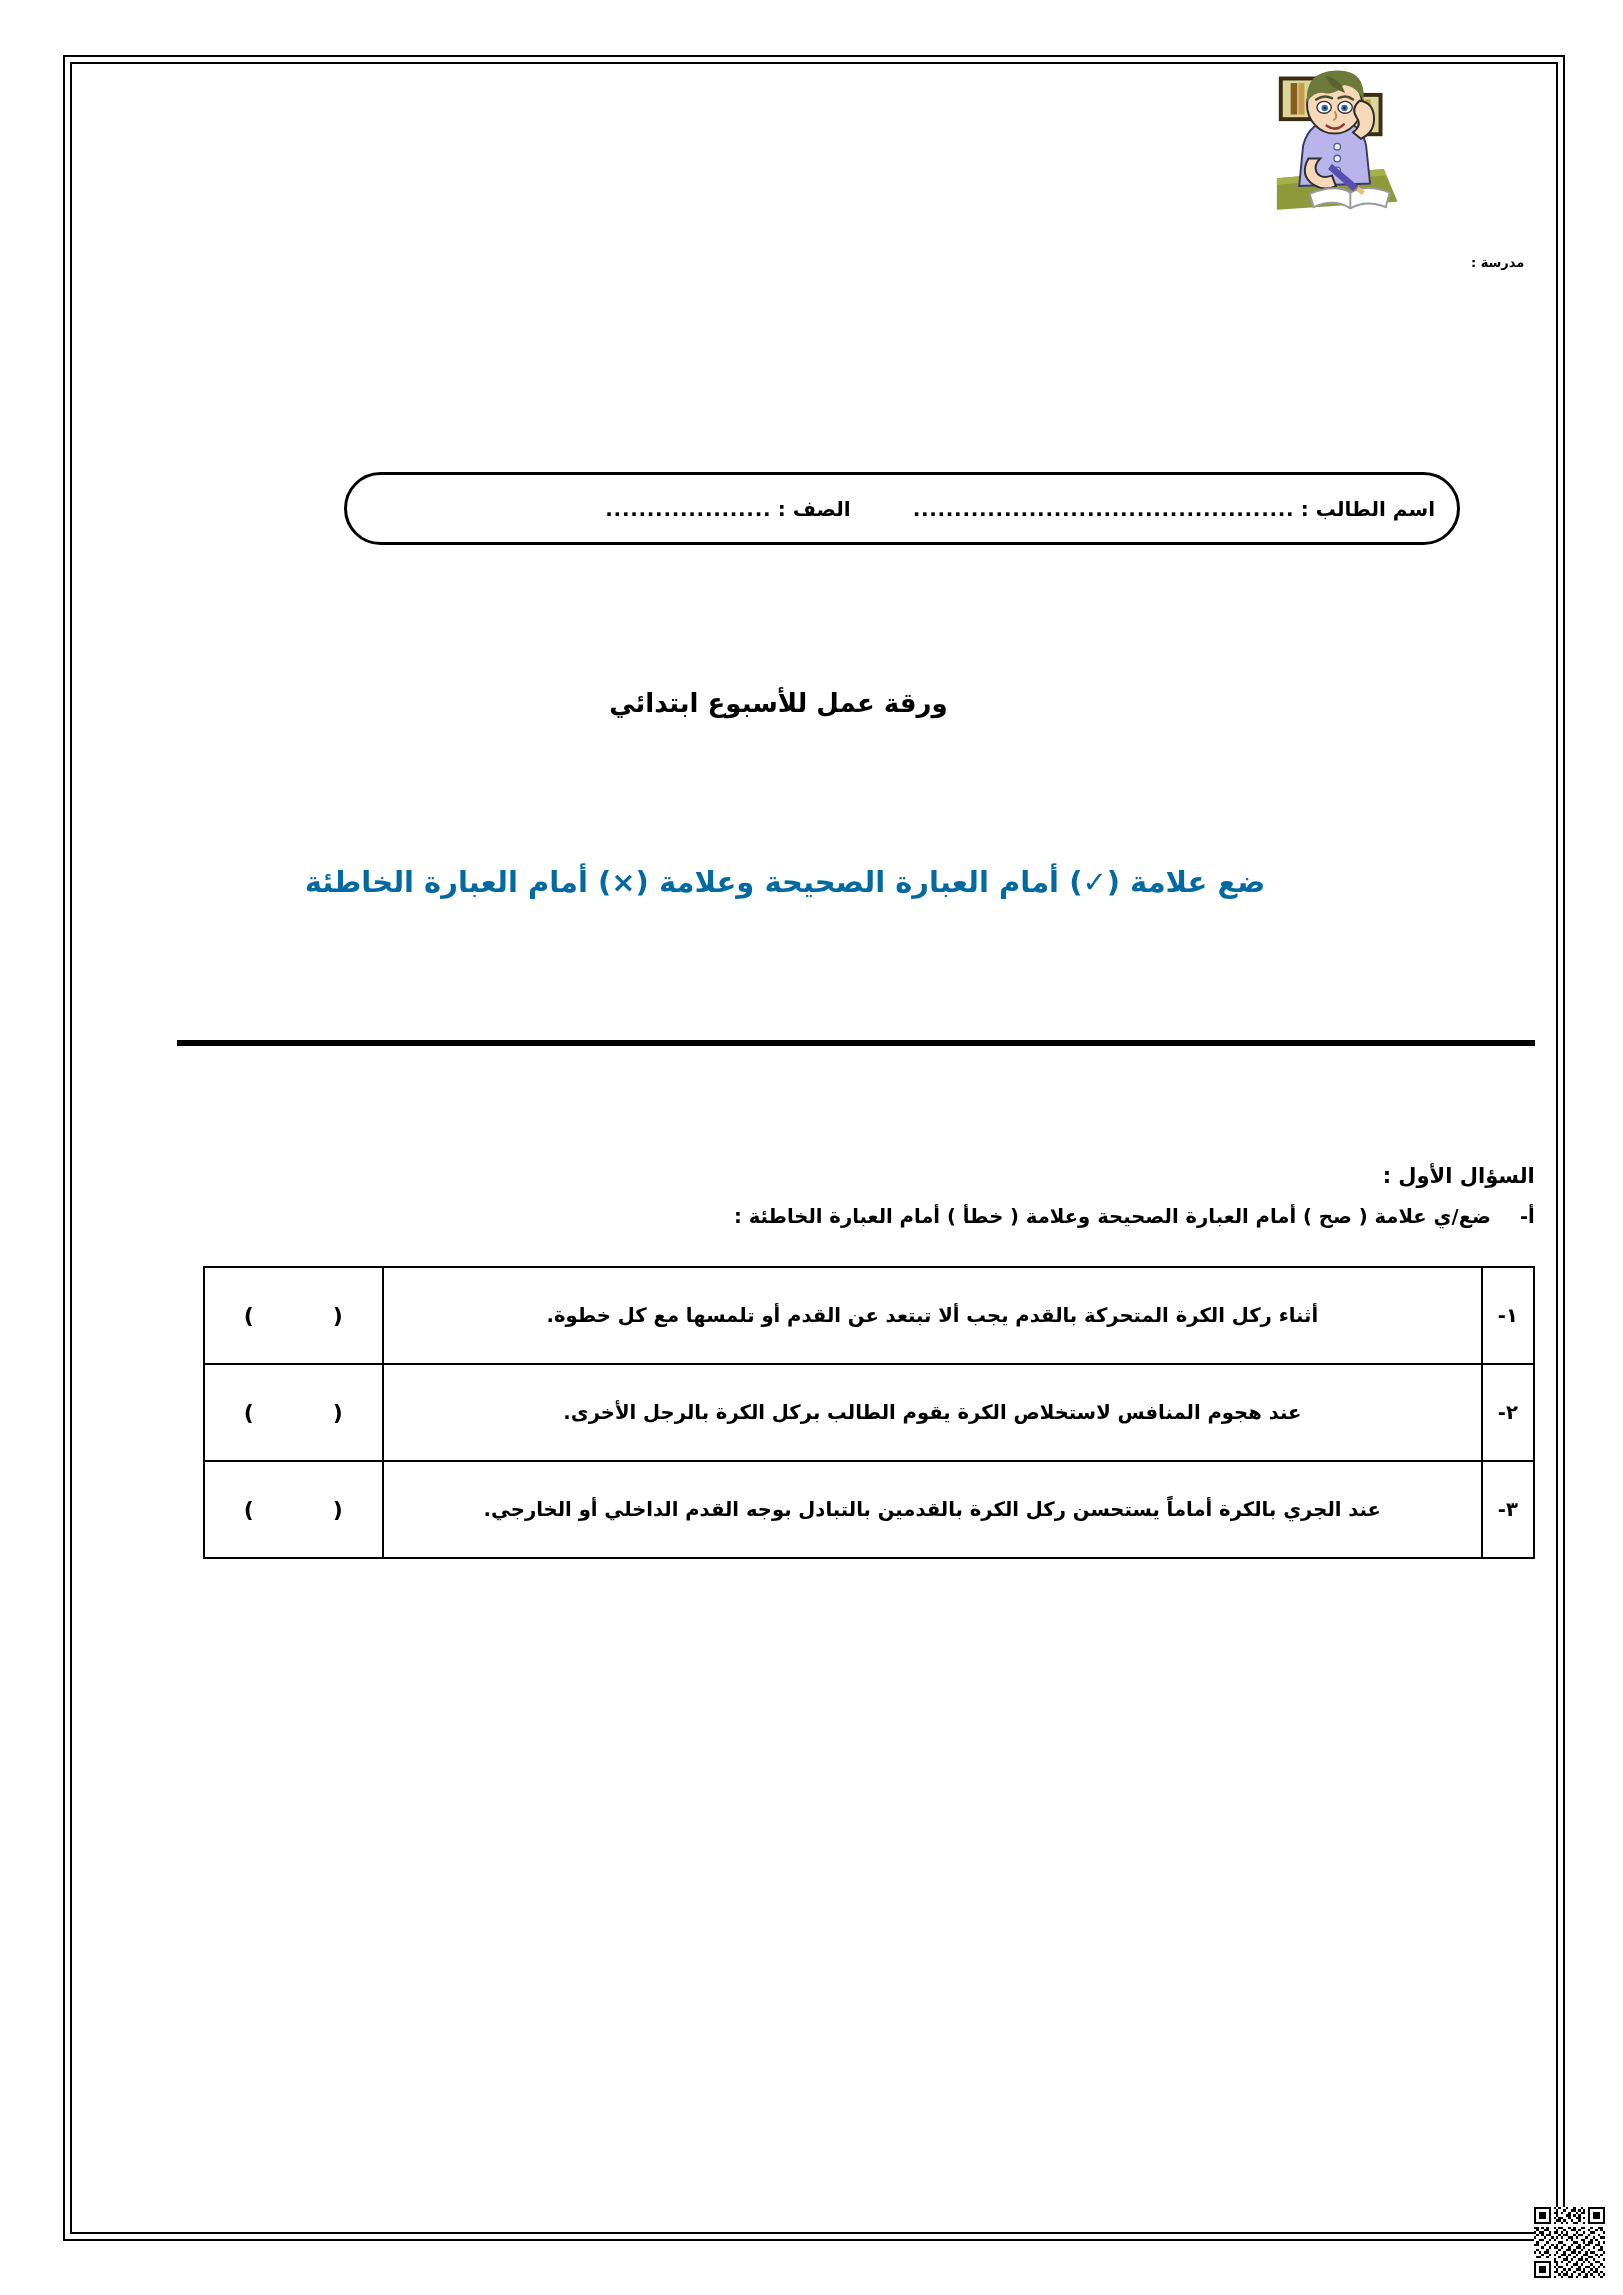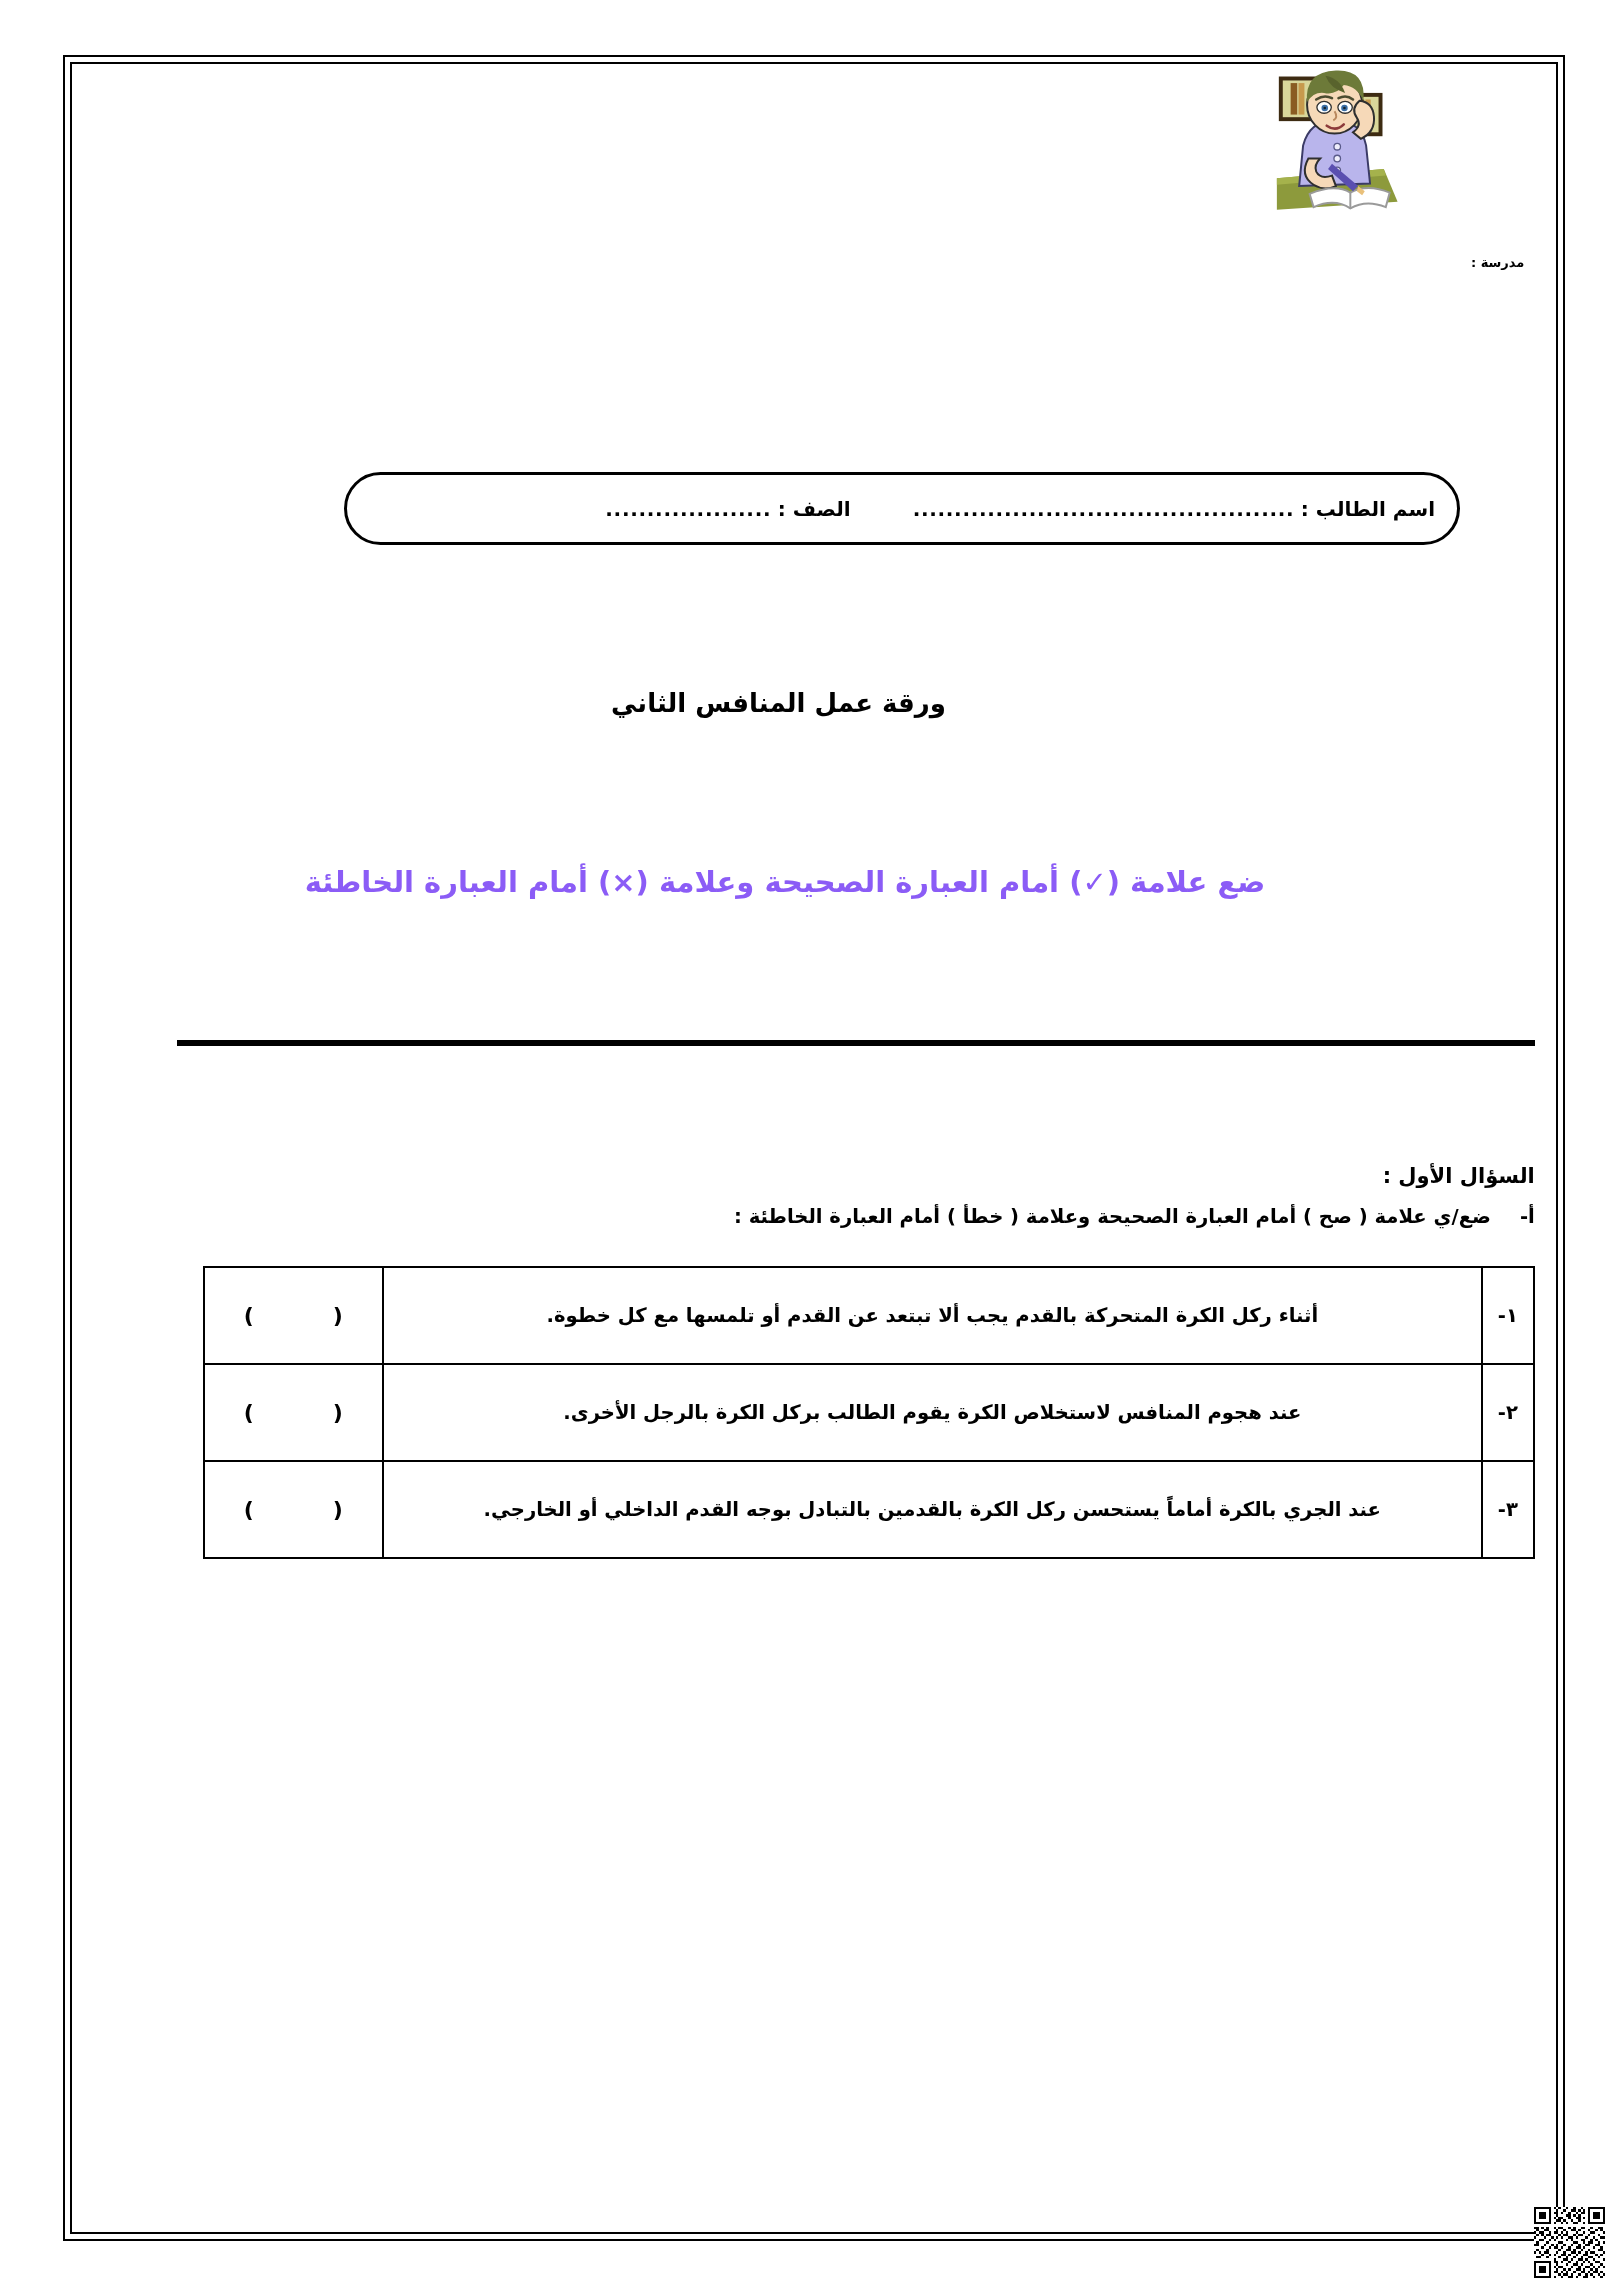--- a/index.html
+++ b/index.html
@@ -298,23 +298,23 @@
     <div class="sb-field name">
       <span class="sb-label">اسم الطالب :</span>
       <span class="sb-dots">..............................................</span>
     </div>
     <div class="sb-field">
       <span class="sb-label">الصف :</span>
       <span class="sb-dots">....................</span>
     </div>
   </div>
 
-  <div class="worksheet-title">ورقة عمل المنافس الثاني</div>
-
-  <div class="red-instruction" style="color: #8b5cf6;">ضع علامة (✓) أمام العبارة الصحيحة وعلامة (×) أمام العبارة الخاطئة</div>
+  <div class="worksheet-title">ورقة عمل للأسبوع ابتدائي</div>
+
+  <div class="red-instruction" style="color: #0369a1;">ضع علامة (✓) أمام العبارة الصحيحة وعلامة (×) أمام العبارة الخاطئة</div>
 
   <div class="divider"></div>
 
   <div class="q-title">السؤال الأول :</div>
   <div class="q-sub">
     <span class="marker">أ-</span>
     <span>ضع/ي علامة (  صح ) أمام العبارة الصحيحة  وعلامة ( خطأ ) أمام العبارة الخاطئة  :</span>
   </div>
 
   <table class="tf-table">

